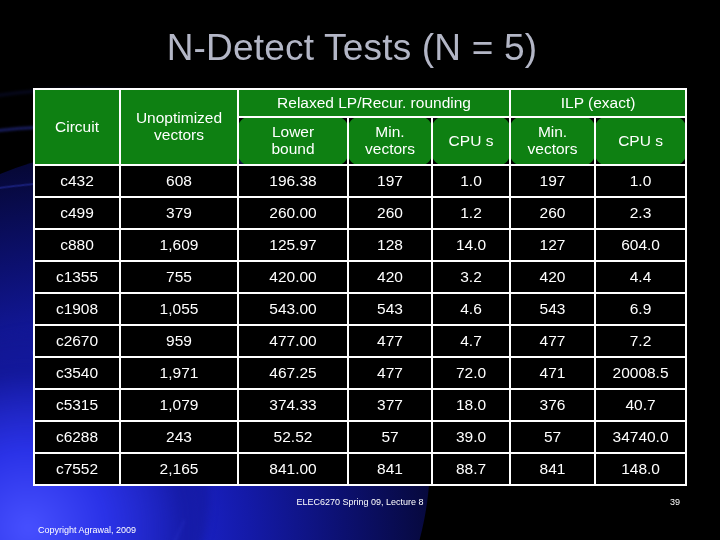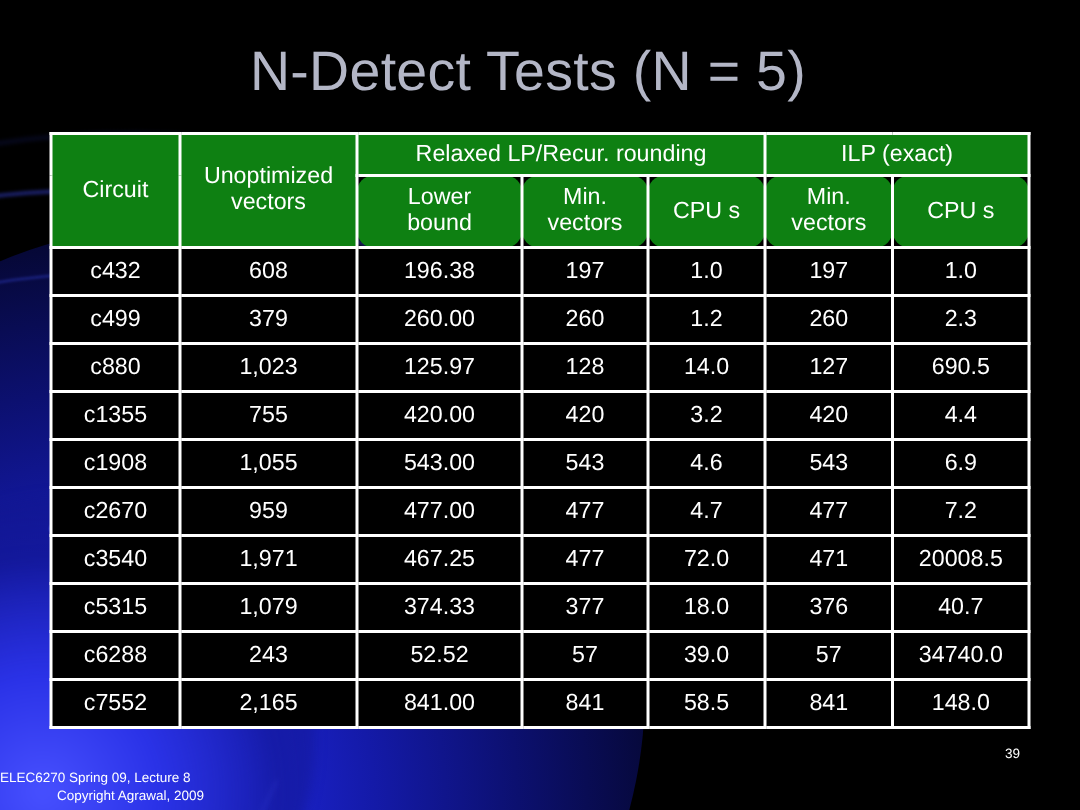--- a/index.html
+++ b/index.html
@@ -171,21 +171,21 @@
   
   .footer {
     position: absolute;
     left: 0; right: 0;
     top: 497px;
     height: 16px;
     color: #ffffff;
     font-size: 9px;
   }
   .foot-left   { position: absolute; left: 38px;  top: 0; margin-top: 28px; }
-  .foot-center { position: absolute; left: 0; right: 0; top: 16px; text-align: left; }
+  .foot-center { position: absolute; left: 0; right: 0; top: 0; text-align: center; }
   .foot-right  { position: absolute; right: 40px; top: 0; margin-left: 46px; }
 </style>
 </head>
 <body>
 
 <div id="slide">
 
   <div class="bg-layer">
     <div class="bg-glow"></div>
     <div class="bg-glow2"></div>
@@ -251,26 +251,26 @@
             <td>c499</td>
             <td>379</td>
             <td>260.00</td>
             <td>260</td>
             <td>1.2</td>
             <td>260</td>
             <td>2.3</td>
           </tr>
           <tr>
             <td>c880</td>
-            <td>1,023</td>
+            <td>1,609</td>
             <td>125.97</td>
             <td>128</td>
             <td>14.0</td>
             <td>127</td>
-            <td>690.5</td>
+            <td>604.0</td>
           </tr>
           <tr>
             <td>c1355</td>
             <td>755</td>
             <td>420.00</td>
             <td>420</td>
             <td>3.2</td>
             <td>420</td>
             <td>4.4</td>
           </tr>
@@ -317,21 +317,21 @@
             <td>57</td>
             <td>39.0</td>
             <td>57</td>
             <td>34740.0</td>
           </tr>
           <tr>
             <td>c7552</td>
             <td>2,165</td>
             <td>841.00</td>
             <td>841</td>
-            <td>58.5</td>
+            <td>88.7</td>
             <td>841</td>
             <td>148.0</td>
           </tr>
         </tbody>
     </table>
   </div>
 
   <div class="footer">
     <span class="foot-left">Copyright Agrawal, 2009</span>
     <span class="foot-center">ELEC6270 Spring 09, Lecture 8</span>

